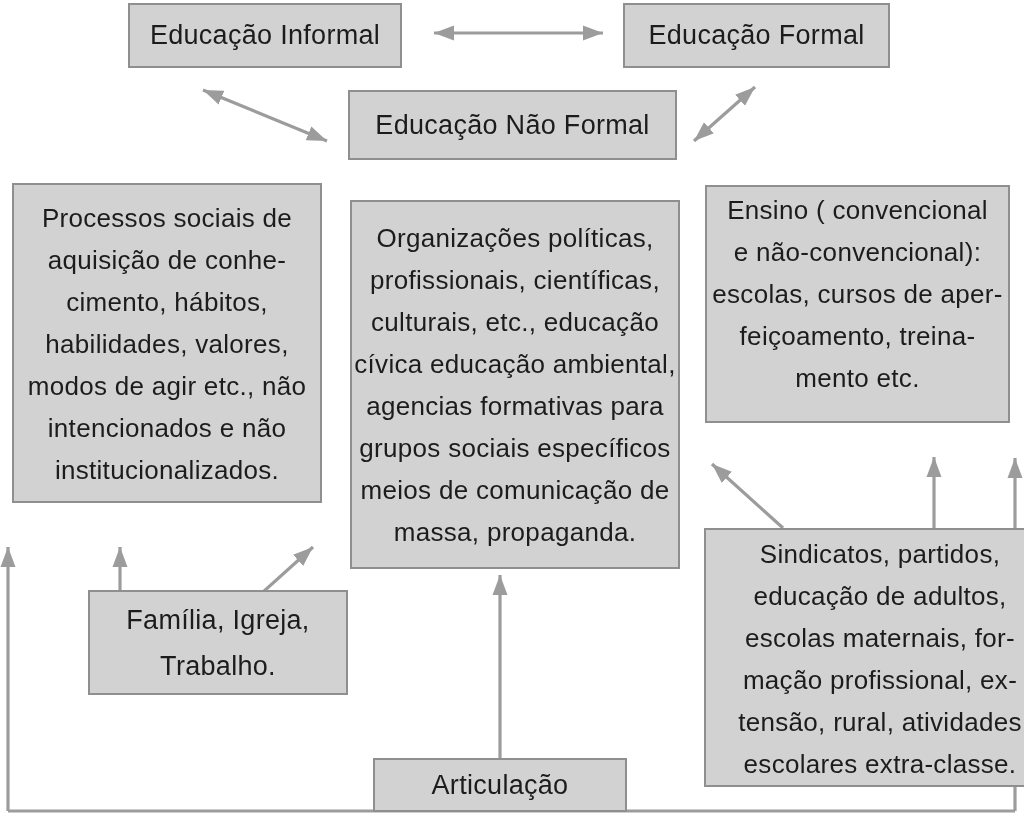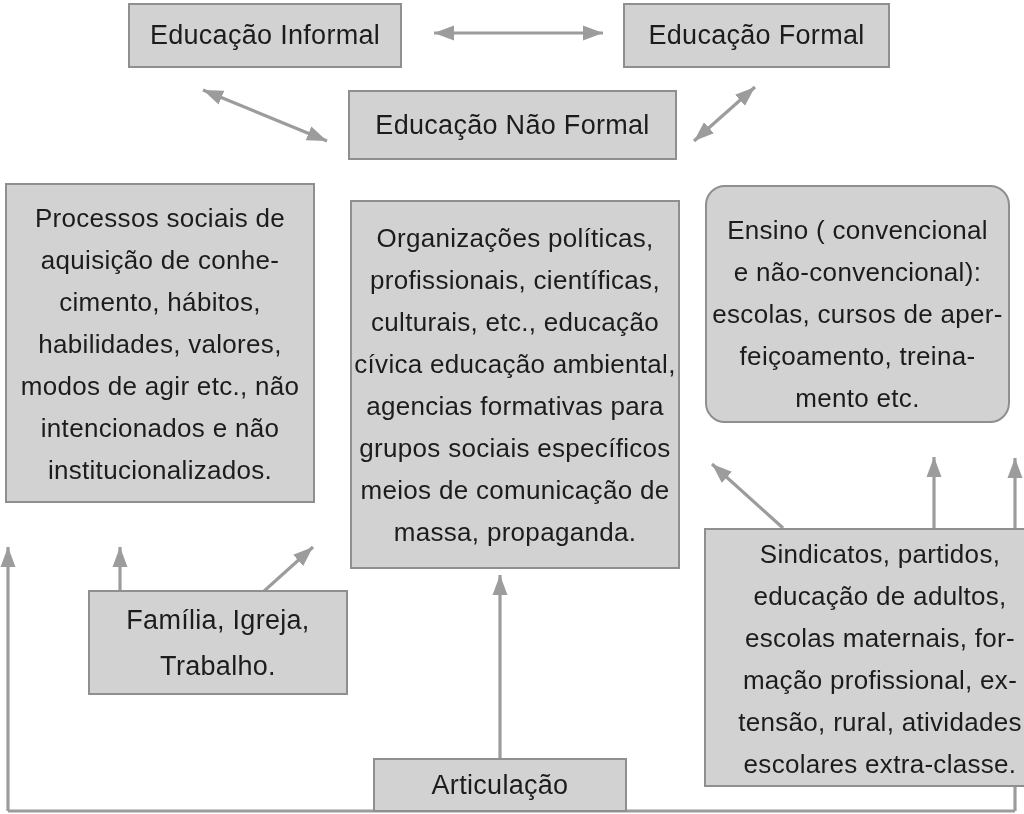--- a/index.html
+++ b/index.html
@@ -33,23 +33,23 @@
   }
   .body-box {
     font-size: 26px;
     line-height: 42px;
   }
   .body-box .line { white-space: nowrap; }
 
   #node-informal     { left: 128px; top: 3px;   width: 274px; height: 65px; }
   #node-formal       { left: 623px; top: 3px;   width: 267px; height: 65px; justify-content: center; }
   #node-nao-formal   { left: 348px; top: 90px;  width: 329px; height: 70px; }
-  #node-processos    { left: 5px;   top: 183px; width: 310px; height: 320px; padding-top: 12px; }
+  #node-processos    { left: 12px;   top: 183px; width: 310px; height: 320px; padding-top: 12px; }
   #node-organizacoes { left: 350px; top: 200px; width: 330px; height: 369px; padding-top: 15px; }
-  #node-ensino       { left: 705px; top: 185px; width: 305px; height: 238px; padding-top: 22px; border-radius: 20px; }
+  #node-ensino       { left: 705px; top: 185px; width: 305px; height: 238px; padding-top: 2px; }
   #node-familia      { left: 88px;  top: 590px; width: 260px; height: 105px;
                        display: flex; flex-direction: column; align-items: center; justify-content: center;
                        font-size: 27px; line-height: 46px; }
   #node-sindicatos   { left: 704px; top: 528px; width: 352px; height: 259px; padding-top: 3px; }
   #node-articulacao  { left: 373px; top: 758px; width: 254px; height: 54px; }
 
   #arrow-layer {
     position: absolute;
     left: 0; top: 0;
     width: 1024px;

